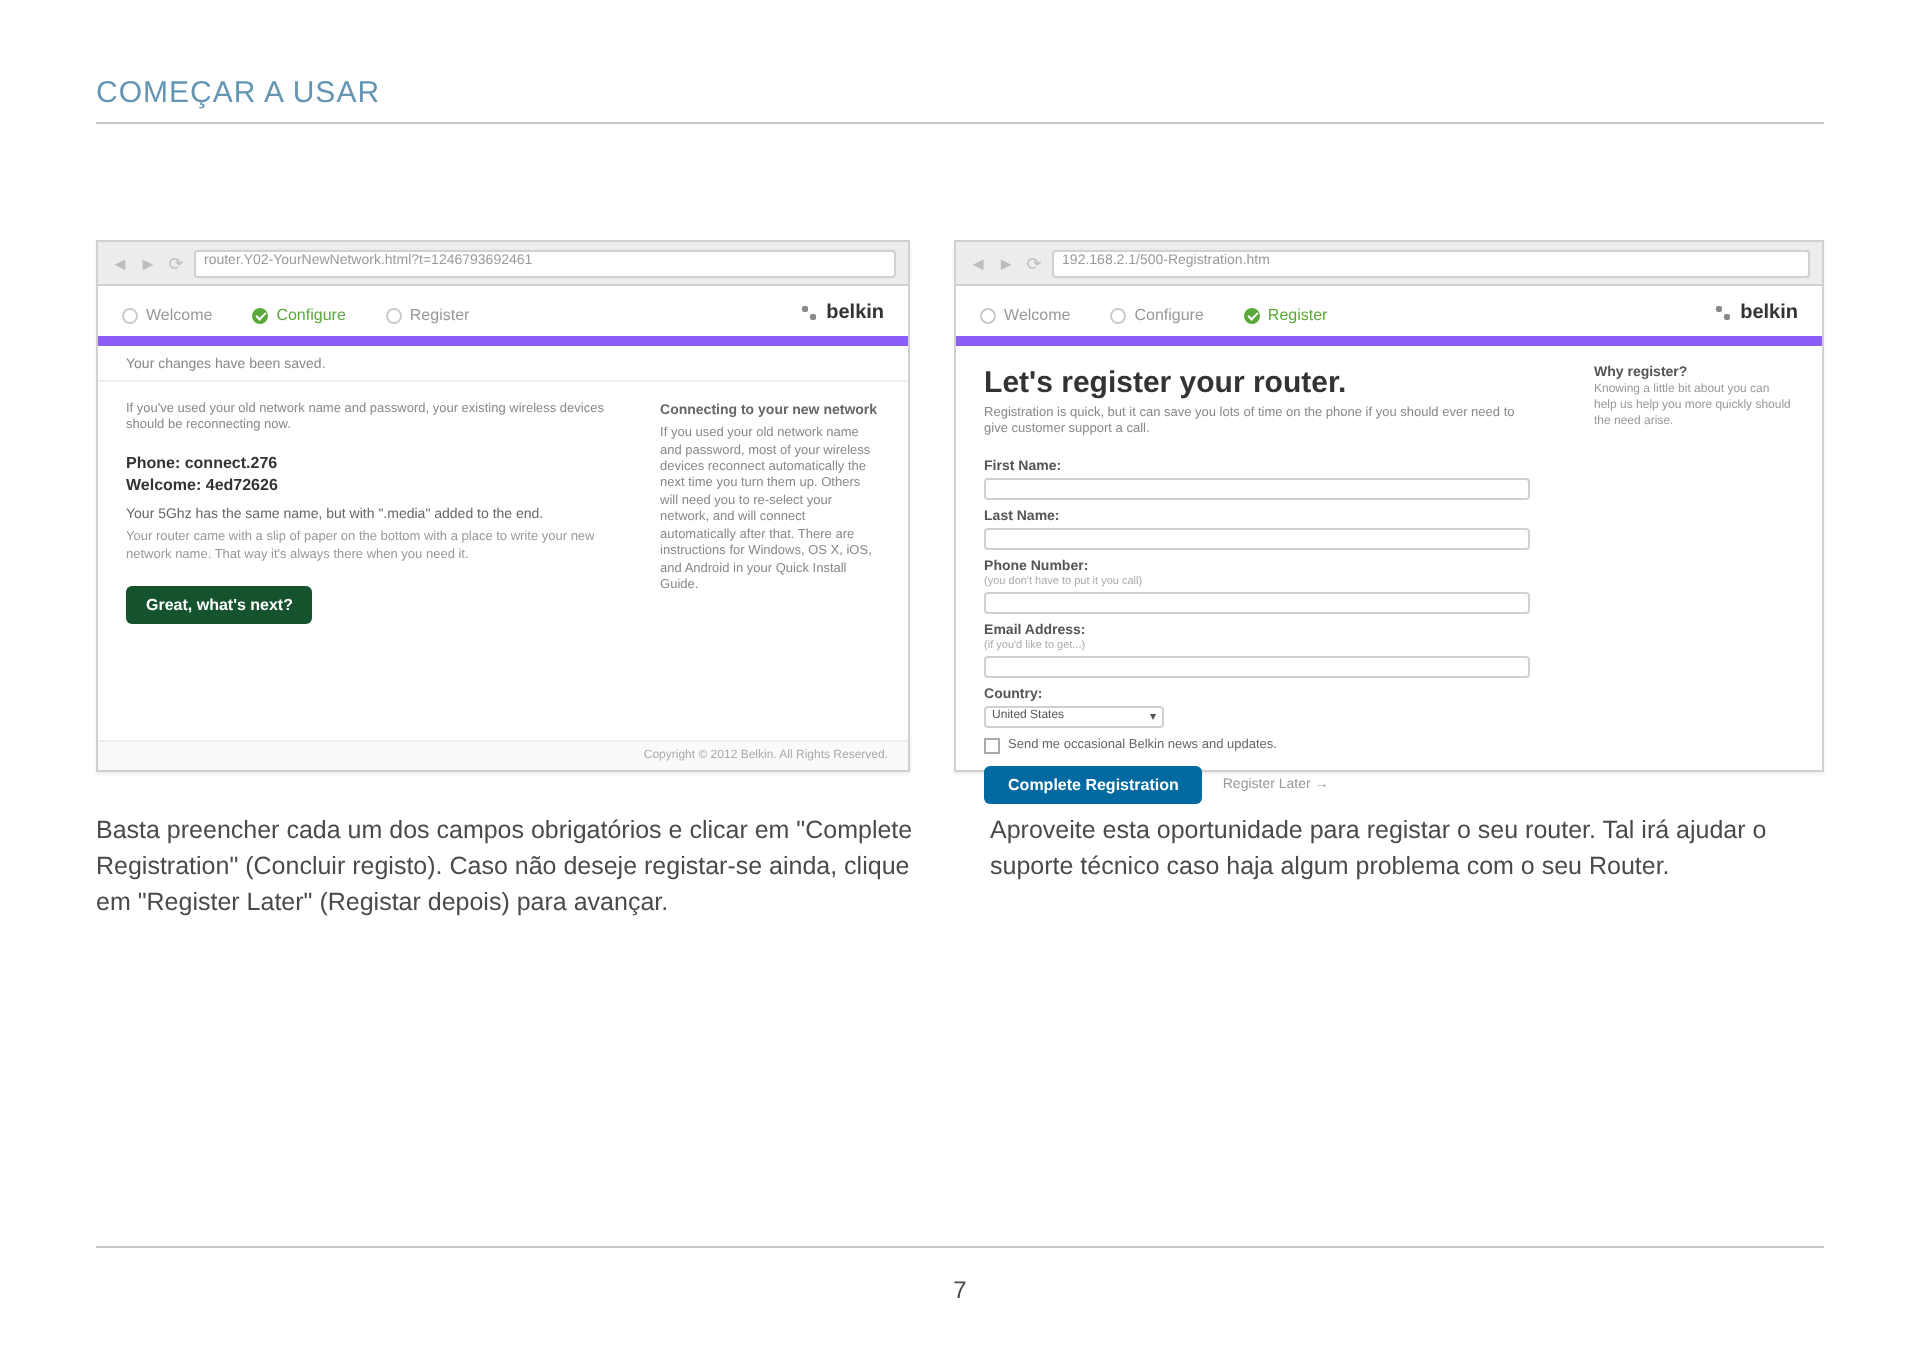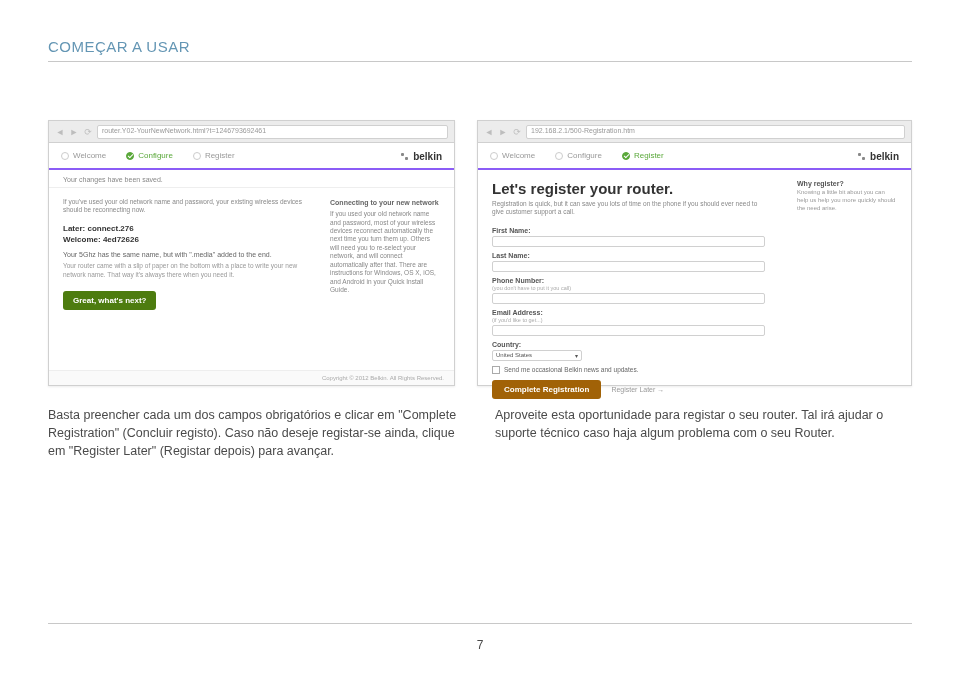--- a/index.html
+++ b/index.html
@@ -8,56 +8,56 @@
 .section-title { color: #6496b4; font-size: 15px; font-weight: normal; letter-spacing: 0.5px; }
 .title-rule { border: none; border-top: 1px solid #c8c8c8; margin-top: 6px; }
 .screenshots { display: flex; gap: 22px; margin-top: 58px; margin-bottom: 20px; }
 .shot { border: 1px solid #d0d0d0; background: #f8f8f8; box-shadow: 0 1px 2px rgba(0,0,0,0.08); height: 266px; }
 .shot.left { width: 408px; }
 .shot.right { width: 436px; }
 .browser-bar { height: 22px; background: #ececec; border-bottom: 1px solid #d0d0d0; display: flex; align-items: center; padding: 0 6px; gap: 4px; }
 .nav-icon { width: 10px; height: 10px; opacity: 0.3; font-size: 9px; line-height: 10px; text-align: center; color: #555; }
 .url-box { flex: 1; background: #fff; border: 1px solid #d0d0d0; border-radius: 2px; height: 14px; font-size: 7px; color: #999; padding: 1px 4px; overflow: hidden; }
 .page-body { background: #fff; height: calc(100% - 22px); padding: 0; position: relative; }
-.tabs { display: flex; gap: 20px; padding: 8px 12px 6px 12px; border-bottom: 2px solid #8b5cf6; align-items: flex-start; }
+.tabs { display: flex; gap: 20px; padding: 8px 12px 6px 12px; border-bottom: 5px solid #8b5cf6; align-items: flex-end; }
 .tab { font-size: 8px; color: #999; display: flex; align-items: center; gap: 4px; }
 .tab.active { color: #5aa83a; }
 .tab-circle { width: 8px; height: 8px; border: 1px solid #ccc; border-radius: 50%; display: inline-block; }
 .tab.active .tab-circle { border-color: #5aa83a; background: #5aa83a; position: relative; }
 .tab.active .tab-circle::after { content: ""; position: absolute; left: 2px; top: 0px; width: 2px; height: 4px; border-right: 1px solid #fff; border-bottom: 1px solid #fff; transform: rotate(45deg); }
 .logo { margin-left: auto; font-size: 10px; color: #333; font-weight: bold; display: flex; align-items: center; gap: 2px; }
 .logo-dots { display: inline-block; width: 10px; height: 8px; position: relative; }
 .logo-dots::before, .logo-dots::after { content: ""; position: absolute; width: 3px; height: 3px; background: #888; border-radius: 1px; }
 .logo-dots::before { left: 0; top: 0; }
 .logo-dots::after { left: 4px; top: 4px; }
 .saved-notice { font-size: 7px; color: #888; padding: 6px 14px 4px 14px; border-bottom: 1px solid #eee; }
 .content-area { padding: 10px 14px; display: flex; gap: 16px; }
 .left-main { flex: 1; }
 .h1 { font-size: 14px; font-weight: bold; color: #333; line-height: 1.15; margin-bottom: 4px; }
 .desc { font-size: 6.5px; color: #888; line-height: 1.3; margin-bottom: 8px; }
 .credentials { font-size: 8px; color: #333; font-weight: bold; line-height: 1.4; margin-bottom: 6px; }
 .note5g { font-size: 7px; color: #666; margin-bottom: 4px; }
 .slip { font-size: 6.5px; color: #999; line-height: 1.3; margin-bottom: 10px; }
-.green-btn { background: #4d7c0f; color: #fff; font-size: 8px; padding: 5px 10px; border-radius: 3px; display: inline-block; font-weight: bold; }
+.green-btn { background: #14532d; color: #fff; font-size: 8px; padding: 5px 10px; border-radius: 3px; display: inline-block; font-weight: bold; }
 .sidebar { width: 110px; font-size: 6.5px; color: #888; line-height: 1.3; }
 .sidebar-title { font-size: 7px; color: #666; font-weight: bold; margin-bottom: 3px; }
 .footer { position: absolute; bottom: 0; left: 0; right: 0; font-size: 6px; color: #aaa; text-align: right; padding: 4px 10px; border-top: 1px solid #eee; background: #fafafa; }
 
 .reg-body { padding: 10px 14px; display: flex; gap: 32px; }
 .reg-main { flex: 1; }
 .reg-h1 { font-size: 15px; font-weight: bold; color: #333; margin-bottom: 3px; }
 .reg-desc { font-size: 6.5px; color: #888; line-height: 1.3; margin-bottom: 10px; }
 .form-label { font-size: 7px; color: #555; font-weight: bold; margin-bottom: 1px; }
 .form-hint { font-size: 5.5px; color: #aaa; }
 .form-input { border: 1px solid #d0d0d0; background: #fff; height: 11px; border-radius: 2px; margin: 2px 0 5px 0; width: 100%; }
 .form-select { border: 1px solid #d0d0d0; background: #fff; height: 11px; border-radius: 2px; margin: 2px 0 5px 0; width: 90px; font-size: 6px; color: #555; padding: 0 3px; display: flex; align-items: center; justify-content: space-between; }
 .checkbox-row { display: flex; align-items: center; gap: 4px; font-size: 6.5px; color: #666; margin: 4px 0 6px 0; }
 .checkbox { width: 8px; height: 8px; border: 1px solid #aaa; background: #fff; }
 .reg-buttons { display: flex; gap: 10px; align-items: center; }
-.complete-btn { background: #a16207; color: #fff; font-size: 8px; padding: 5px 12px; border-radius: 3px; font-weight: bold; }
+.complete-btn { background: #0369a1; color: #fff; font-size: 8px; padding: 5px 12px; border-radius: 3px; font-weight: bold; }
 .later-link { font-size: 7px; color: #999; }
 .why-side { width: 100px; }
 .why-title { font-size: 7px; color: #555; font-weight: bold; margin-bottom: 2px; }
 .why-text { font-size: 6px; color: #999; line-height: 1.3; }
 
 .body-text { display: flex; gap: 30px; margin-top: 16px; font-size: 12.5px; color: #4a4a4a; line-height: 1.45; }
 .col { flex: 1; }
 .bottom-rule { border: none; border-top: 1px solid #c8c8c8; position: absolute; bottom: 56px; left: 48px; right: 48px; }
 .page-num { position: absolute; bottom: 28px; left: 0; right: 0; text-align: center; font-size: 12px; color: #4a4a4a; }
 </style>
@@ -94,21 +94,21 @@
           <span class="logo">
               <span class="logo-dots"></span>
               <span>belkin</span>
             </span>
         </div>
         <div class="saved-notice">Your changes have been saved.</div>
         <div class="content-area">
           <div class="left-main">
             <div class="desc">If you've used your old network name and password, your existing wireless devices should be reconnecting now.</div>
             <div class="credentials">
-              <span>Later:</span> <span>connect.276</span><br>
+              <span>Phone:</span> <span>connect.276</span><br>
               <span>Welcome:</span> <span>4ed72626</span>
             </div>
             <div class="note5g">Your 5Ghz has the same name, but with ".media" added to the end.</div>
             <div class="slip">Your router came with a slip of paper on the bottom with a place to write your new network name. That way it's always there when you need it.</div>
             <span class="green-btn">Great, what's next?</span>
           </div>
           <div class="sidebar">
             <div class="sidebar-title">Connecting to your new network</div>
             <div>If you used your old network name and password, most of your wireless devices reconnect automatically the next time you turn them up. Others will need you to re-select your network, and will connect automatically after that. There are instructions for Windows, OS X, iOS, and Android in your Quick Install Guide.</div>
           </div>

